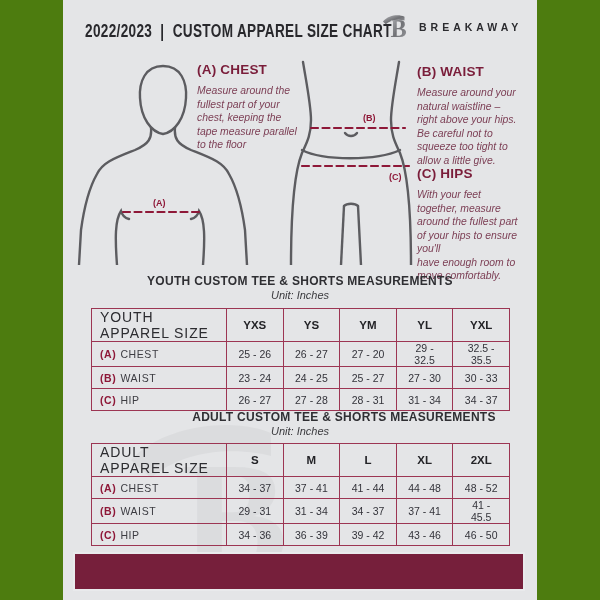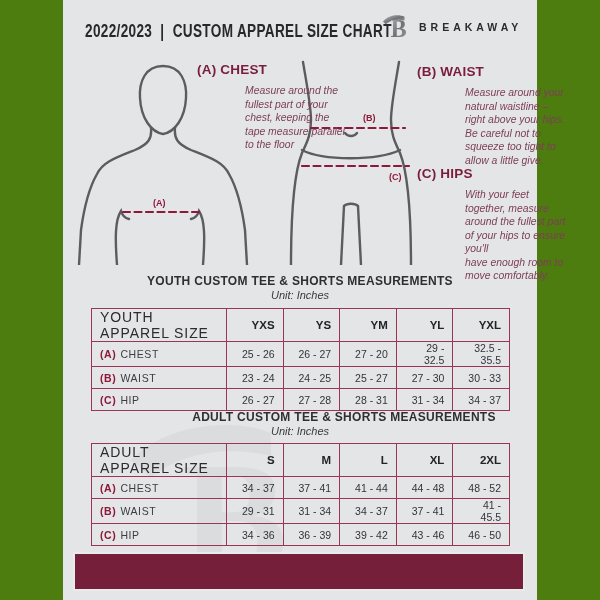--- a/index.html
+++ b/index.html
@@ -16,31 +16,31 @@
 
   
   .fig{position:absolute;}
   .fig path,.fig ellipse{fill:none;stroke:#5c5c60;stroke-width:2.4;stroke-linecap:round;}
   .fig .dash{stroke:#8e1838;stroke-width:2.2;stroke-dasharray:7 4.5;}
   .fig text{font-family:"Liberation Sans",sans-serif;font-size:9px;font-weight:700;fill:#8e1838;}
 
   
   .guide-h{position:absolute;font-size:13.5px;font-weight:800;color:#7a1d3a;letter-spacing:.2px;}
   .guide-p{position:absolute;font-size:10.4px;font-style:italic;color:#7d4056;
-           line-height:1.3;white-space:pre-line;margin-left:48px;}
+           line-height:1.3;white-space:pre-line;}
 
   
   .tbl-title{position:absolute;width:474px;text-align:center;font-size:12px;font-weight:800;
              color:#2f2f33;letter-spacing:.3px;}
   .tbl-unit{position:absolute;width:474px;text-align:center;font-size:11px;font-style:italic;
             color:#3a3a3e;}
   table.size-table{position:absolute;left:28px;border-collapse:collapse;table-layout:fixed;
                    width:419px;}
   .size-table td{border:1px solid #9c3553;border-top-width:1.5px;border-bottom-width:1.5px;
-                 height:21px;padding:0 8px;font-size:10.5px;color:#33333a;text-align:right;
+                 height:21px;padding:0 8px;font-size:10.5px;color:#33333a;text-align:center;
                  overflow:hidden;}
   .size-table td.lbl{text-align:left;letter-spacing:.6px;color:#3c3c42;}
   .size-table td.hd-first{text-align:left;letter-spacing:.9px;font-size:14px;color:#2c2c30;}
   .size-table td.hd{font-weight:700;font-size:11.5px;color:#232327;}
   .size-table .pfx{font-weight:800;color:#8e1838;margin-right:4px;}
 
   
   .watermark{position:absolute;left:58px;top:408px;opacity:.75;}
   .footer-bar{position:absolute;left:10px;top:552px;width:452px;height:39px;
               background:#761f3b;border:2px solid #e9eaec;box-sizing:border-box;}

